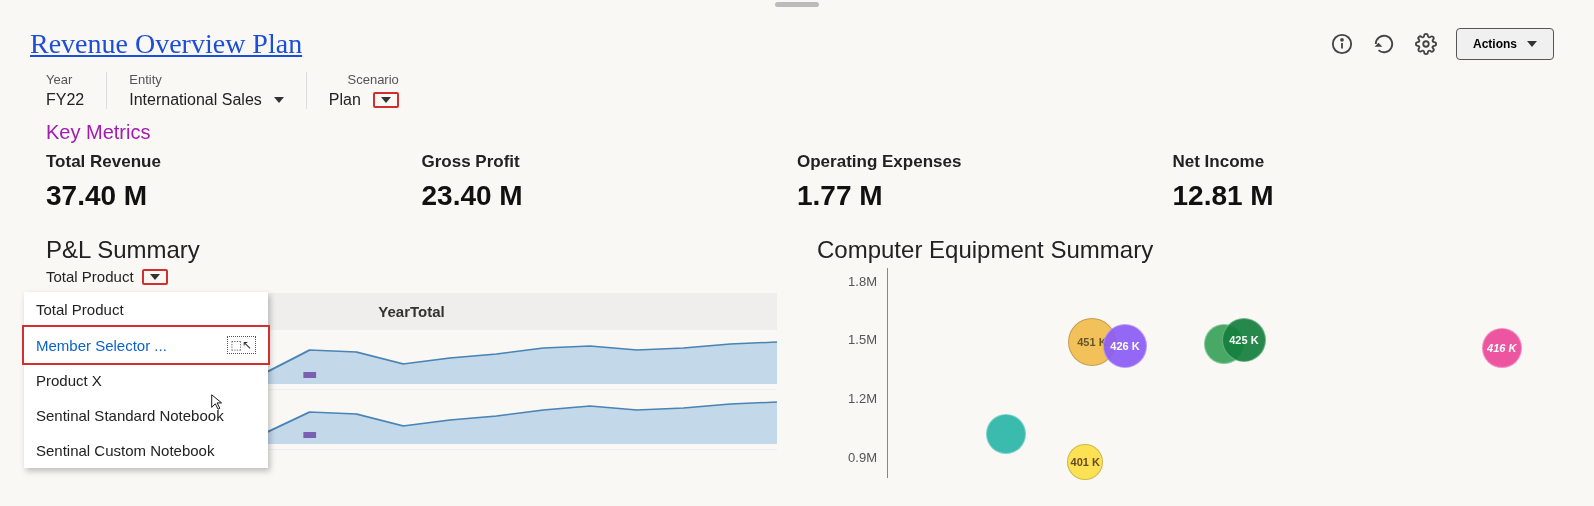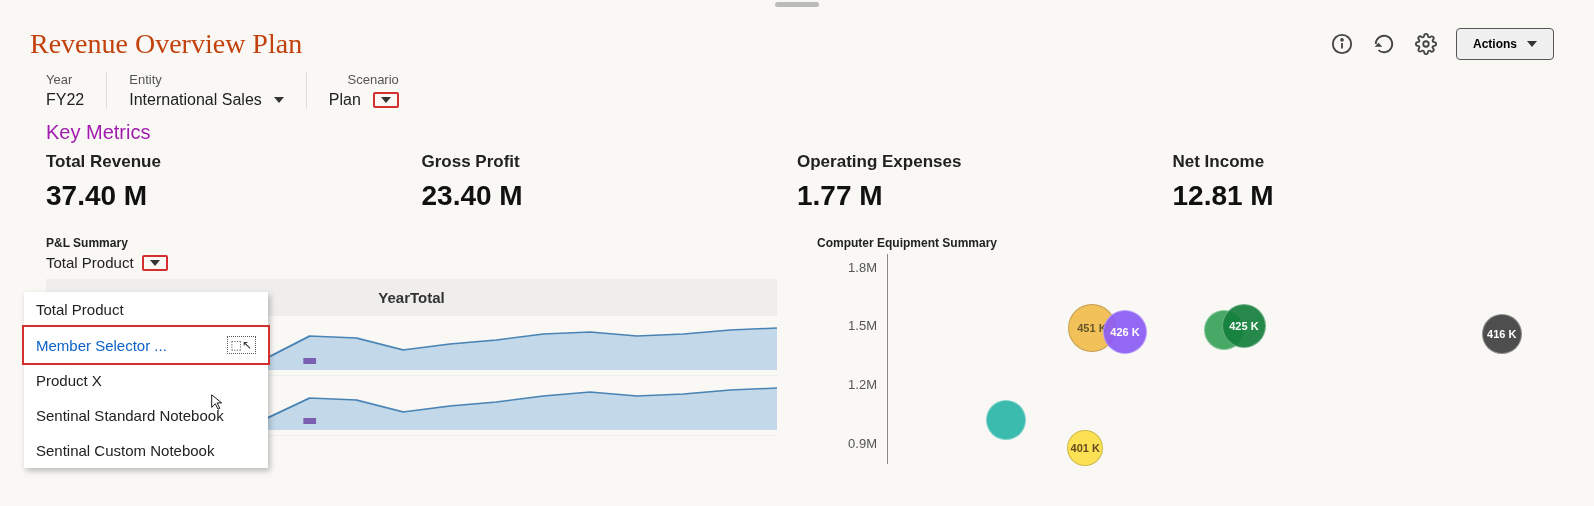--- a/index.html
+++ b/index.html
@@ -24,22 +24,23 @@
   }
   .header-row {
     display: flex;
     align-items: center;
     justify-content: space-between;
     padding: 28px 40px 0 30px;
   }
   .page-title {
     font-size: 28px;
     font-weight: 400;
-    color: #c2410c;
+    color: #1d4ed8;
     font-family: Georgia, "Times New Roman", serif;
+    text-decoration: underline;
   }
   .header-controls {
     display: flex;
     align-items: center;
     gap: 18px;
   }
   .icon-btn {
     width: 24px;
     height: 24px;
     display: flex;
@@ -125,22 +126,22 @@
     color: #111;
   }
   .lower {
     display: flex;
     padding: 24px 46px 0 46px;
     gap: 40px;
   }
   .left-pane { flex: 1; min-width: 0; position: relative; }
   .right-pane { flex: 1; min-width: 0; }
   .sub-title {
-    font-size: 12px;
-    font-weight: 700;
+    font-size: 24px;
+    font-weight: 400;
     color: #222;
     margin-bottom: 4px;
   }
   .product-selector {
     display: flex;
     align-items: center;
     gap: 8px;
     font-size: 15px;
     color: #222;
     margin-bottom: 8px;
@@ -386,21 +387,21 @@
         <div class="y-tick" style="top:90%">0.9M</div>
       </div>
       <div class="axis-line"></div>
       <div class="plot" id="bubble-plot">
           <div class="bubble" style="left: 18%; top: 79.0476%; width: 40px; height: 40px; background: rgb(43, 181, 169); color: rgb(51, 51, 51); border: 1px solid rgba(255, 255, 255, 0.35);"></div>
           <div class="bubble" style="left: 31%; top: 35.2381%; width: 48px; height: 48px; background: rgb(243, 189, 77); color: rgb(90, 74, 26); border: 1px solid rgba(0, 0, 0, 0.2);">451 K</div>
           <div class="bubble" style="left: 36%; top: 37.1429%; width: 44px; height: 44px; background: #8b5cf6; color: rgb(255, 255, 255); border: 1px solid rgba(255, 255, 255, 0.35);">426 K</div>
           <div class="bubble" style="left: 30%; top: 92.381%; width: 36px; height: 36px; background: #fde047; color: rgb(90, 58, 16); border: 1px solid rgba(0, 0, 0, 0.2);">401 K</div>
           <div class="bubble" style="left: 51%; top: 36.1905%; width: 40px; height: 40px; background: rgb(58, 163, 90); color: rgb(51, 51, 51); border: 1px solid rgba(255, 255, 255, 0.35);"></div>
           <div class="bubble" style="left: 54%; top: 34.2857%; width: 44px; height: 44px; background: #15803d; color: rgb(255, 255, 255); border: 1px solid rgba(255, 255, 255, 0.35);">425 K</div>
-          <div class="bubble" style="left: 93%; top: 38.0952%; width: 40px; height: 40px; background: #404040; color: rgb(255, 255, 255); border: 1px solid rgba(255, 255, 255, 0.35);">416 K</div>
+          <div class="bubble" style="left: 93%; top: 38.0952%; width: 40px; height: 40px; background: #ec4899; color: rgb(255, 255, 255); border: 1px solid rgba(255, 255, 255, 0.35); font-style: italic;">416 K</div>
         </div>
     </div>
   </div>
 </div>
 
 <svg class="cursor-pointer" width="18" height="18" viewBox="0 0 20 20">
   <path d="M3 2 L3 16 L7 12 L10 18 L12 17 L9 11 L14 11 Z" fill="#fff" stroke="#000" stroke-width="1"></path>
 </svg>
 
 </body></html>

